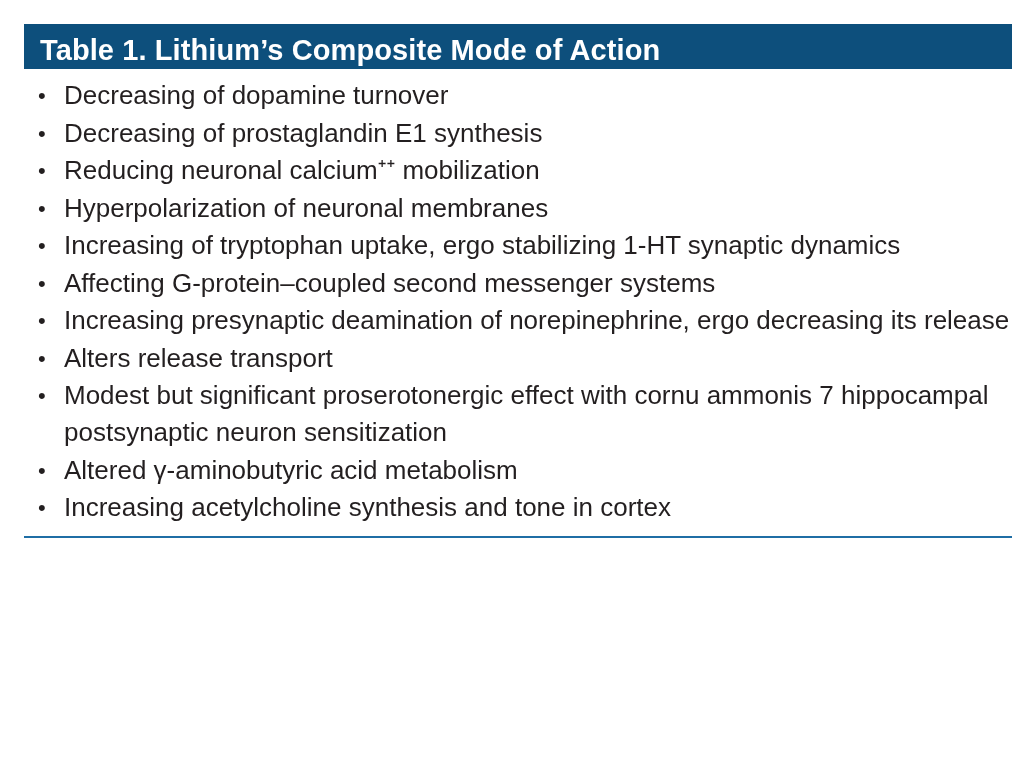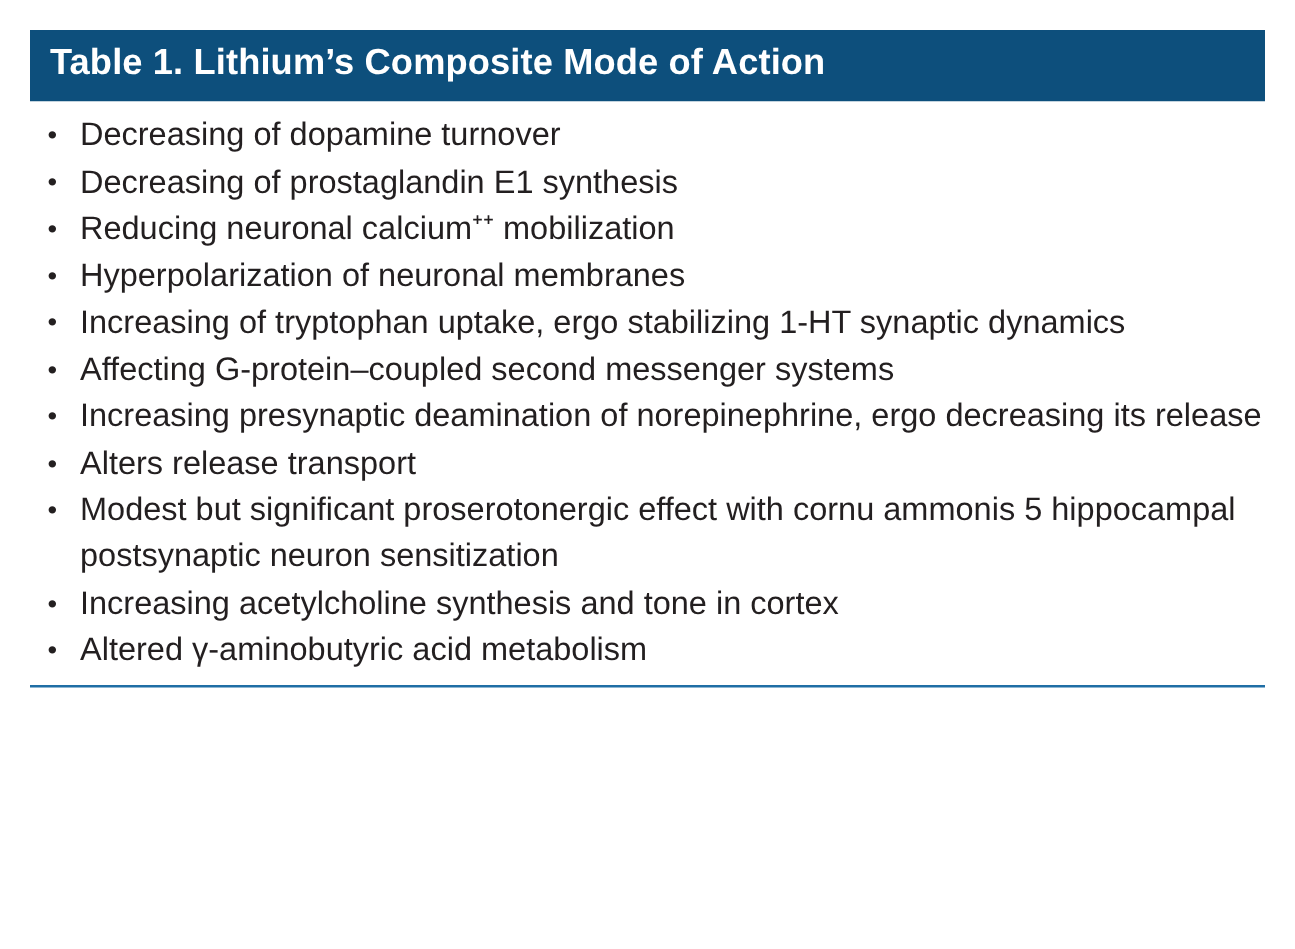--- a/index.html
+++ b/index.html
@@ -23,21 +23,21 @@
   }
 
   .table-header {
     background: #0d4f7c;
     color: #ffffff;
     font-size: 29px;
     font-weight: bold;
     letter-spacing: 0.1px;
     padding: 10px 0 12px 16px;
     box-sizing: border-box;
-    height: 57px;
+    height: 45px;
     white-space: nowrap;
   }
 
   .table-body {
     padding-top: 8px;
   }
 
   ul.bullet-list {
     list-style: none;
     margin: 0;
@@ -80,20 +80,20 @@
   <div class="table-body">
     <ul class="bullet-list">
       <li>Decreasing of dopamine turnover</li>
       <li>Decreasing of prostaglandin E1 synthesis</li>
       <li>Reducing neuronal calcium⁺⁺ mobilization</li>
       <li>Hyperpolarization of neuronal membranes</li>
       <li>Increasing of tryptophan uptake, ergo stabilizing 1-HT synaptic dynamics</li>
       <li>Affecting G-protein–coupled second messenger systems</li>
       <li>Increasing presynaptic deamination of norepinephrine, ergo decreasing its release</li>
       <li>Alters release transport</li>
-      <li>Modest but significant proserotonergic effect with cornu ammonis 5 hippocampal postsynaptic neuron sensitization</li>
+      <li>Modest but significant proserotonergic effect with cornu ammonis 7 hippocampal postsynaptic neuron sensitization</li>
+      <li>Altered γ-aminobutyric acid metabolism</li>
       <li>Increasing acetylcholine synthesis and tone in cortex</li>
-      <li>Altered γ-aminobutyric acid metabolism</li>
     </ul>
   </div>
 
   <div class="table-footer-rule"></div>
 </div>
 
 </body></html>

